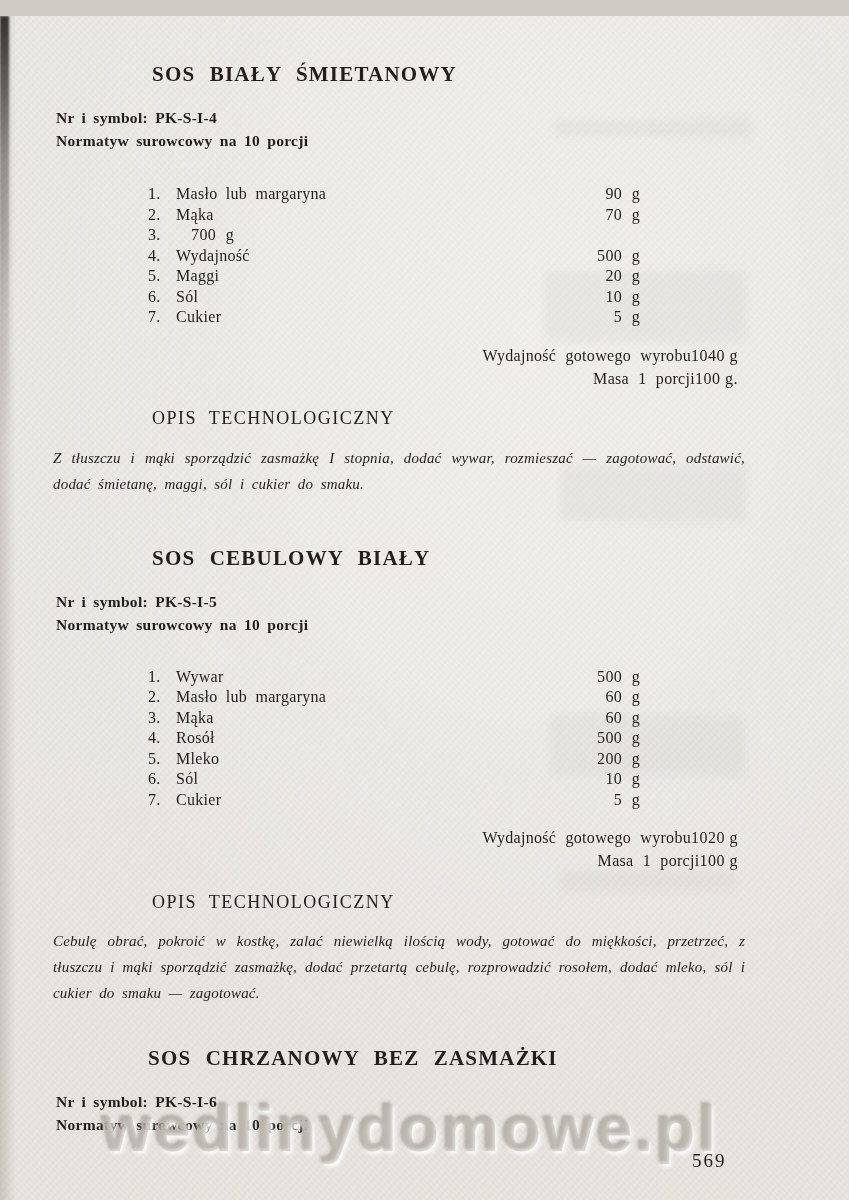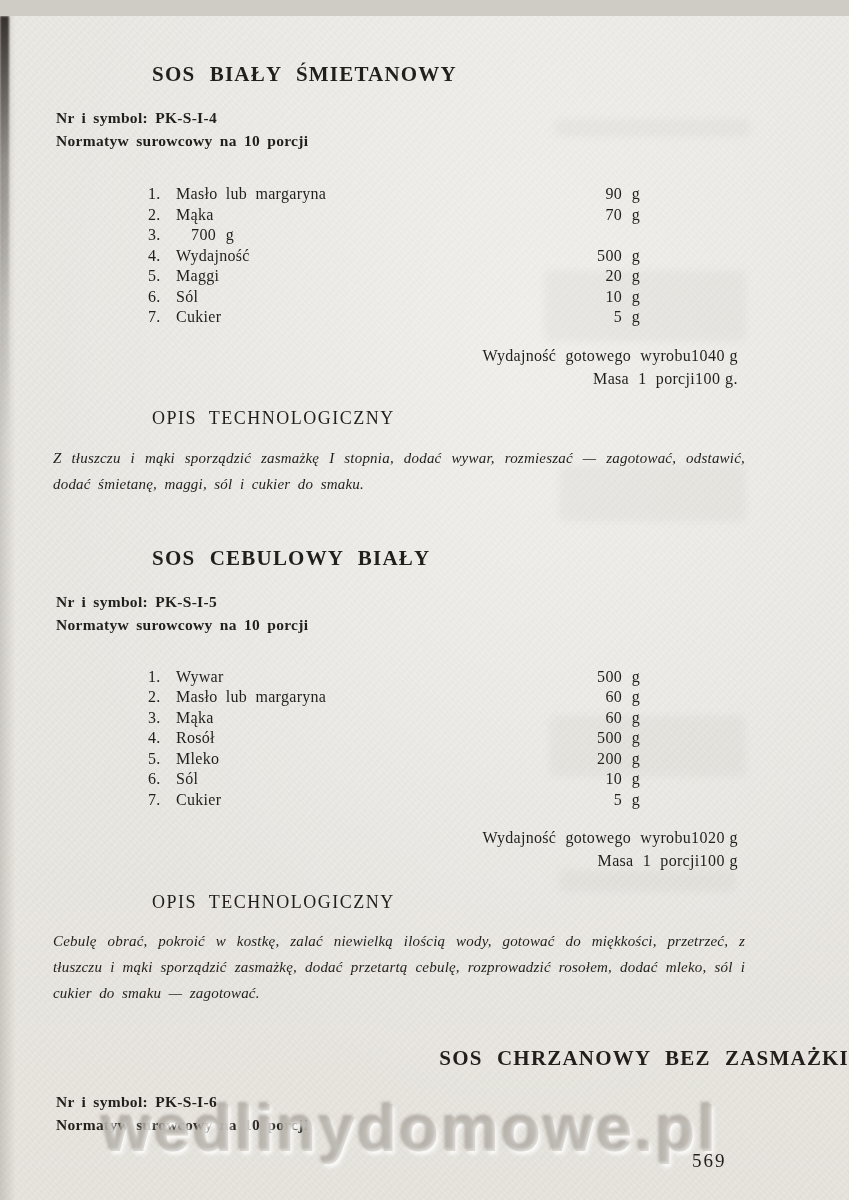--- a/index.html
+++ b/index.html
@@ -37,21 +37,21 @@
   .g4 { left: 550px; top: 700px; width: 195px; height: 60px; }
   .g5 { left: 560px; top: 855px; width: 175px; height: 20px; }
 
   .recipe-title {
     font-size: 21px; font-weight: bold;
     letter-spacing: 1.2px; word-spacing: 8px;
     line-height: 24px; white-space: nowrap;
   }
   .t1 { margin: 46px 0 0 152px; }
   .t2 { margin: 49px 0 0 152px; }
-  .t3 { margin: 40px 0 0 148px; text-align: right; }
+  .t3 { margin: 40px 0 0 148px; }
 
   .meta { margin: 20px 0 0 56px; font-size: 15.5px; font-weight: bold; line-height: 23px; letter-spacing: 0.3px; word-spacing: 3px; }
   .meta div { white-space: nowrap; }
 
   .ing-list { margin: 32px 0 0 148px; width: 492px; font-size: 16px; letter-spacing: 0.3px; }
   .ing-list.second { margin-top: 31px; }
   .ing-row { display: flex; line-height: 20.5px; }
   .ing-no { width: 28px; flex: 0 0 28px; }
   .ing-name { flex: 1 1 auto; word-spacing: 4px; }
   .ing-qty { flex: 0 0 40px; text-align: right; }

